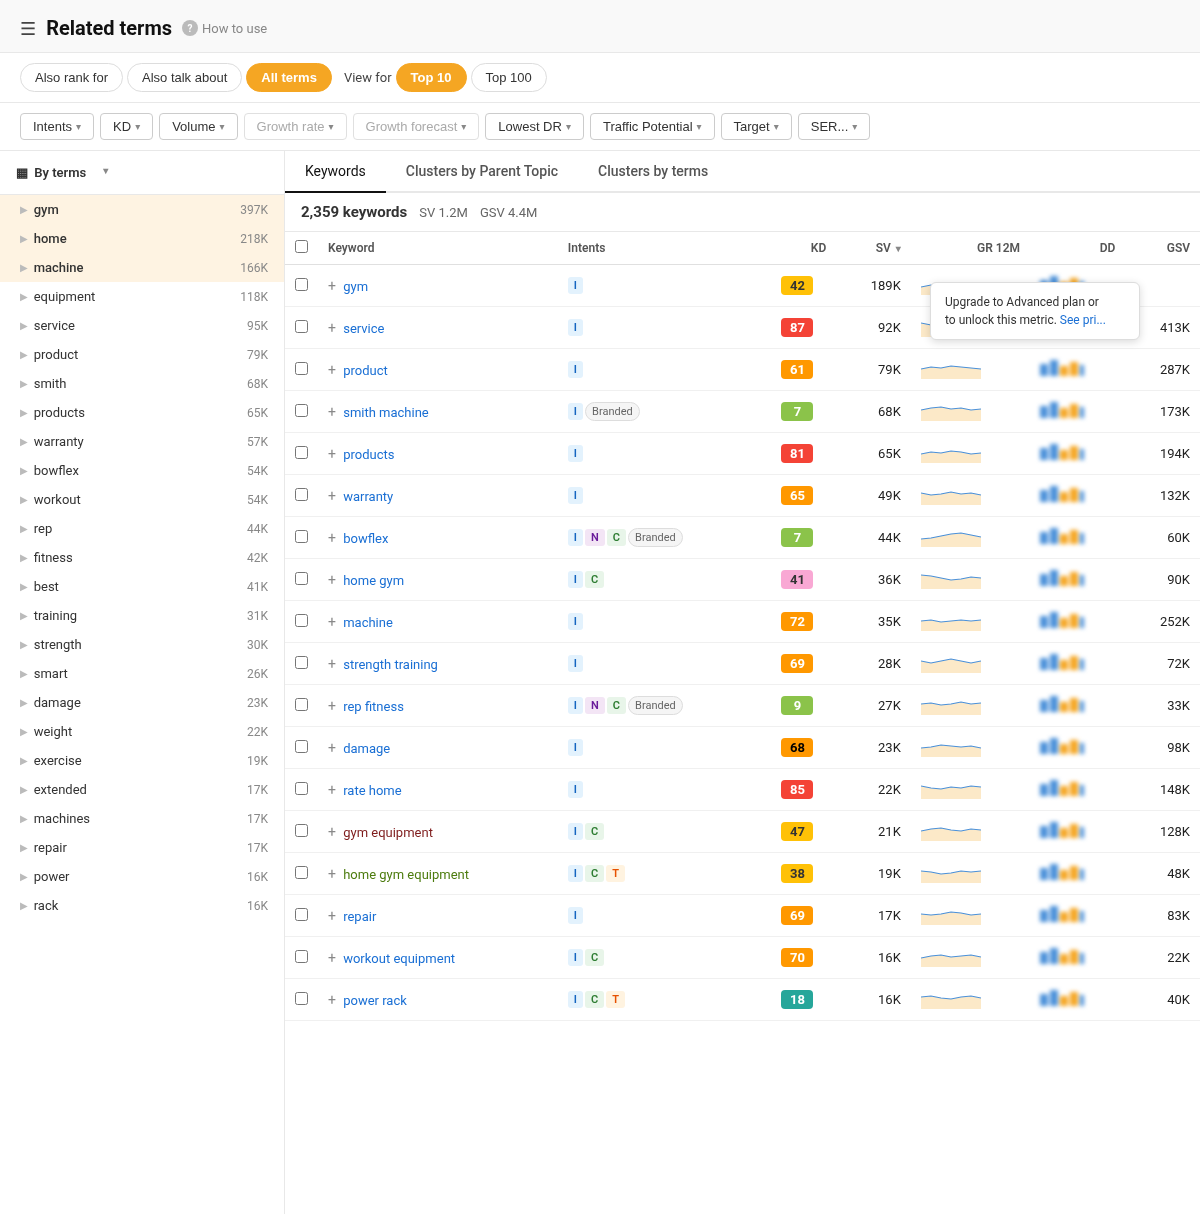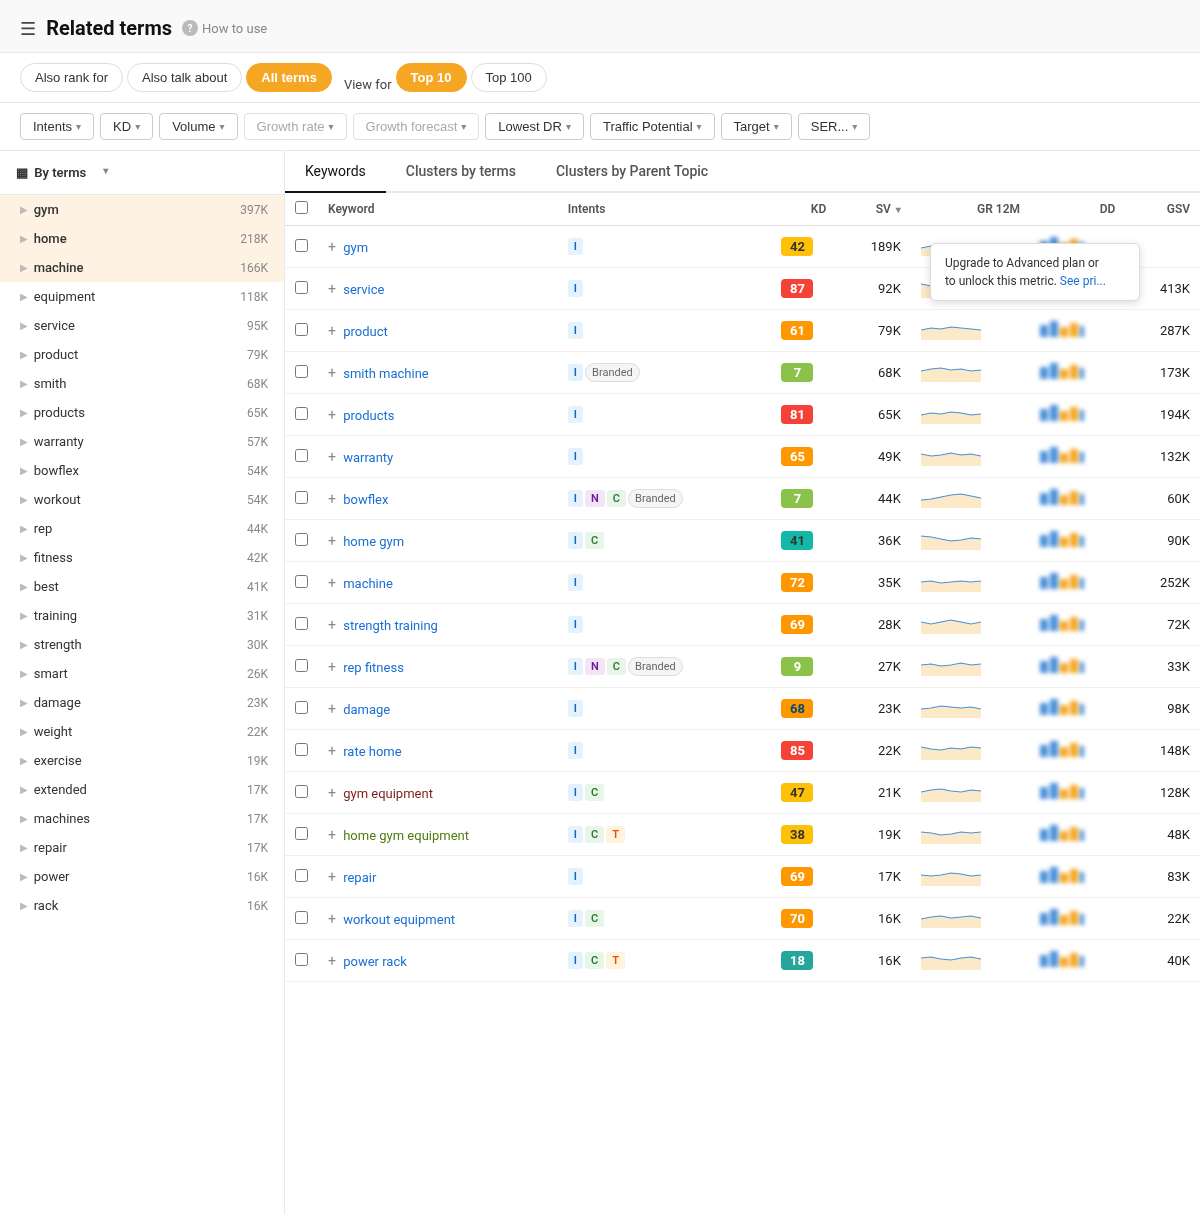--- a/index.html
+++ b/index.html
@@ -4,21 +4,21 @@
   <style>
     * { box-sizing: border-box; margin: 0; padding: 0; }
     body { font-family: -apple-system, BlinkMacSystemFont, 'Segoe UI', Roboto, sans-serif; font-size: 13px; background: #fff; color: #222; width: 1200px; }
 
     .header { display: flex; align-items: center; gap: 10px; padding: 16px 20px 12px; border-bottom: 1px solid #e8e8e8; background: #f9f9f9; }
     .menu-icon { font-size: 18px; cursor: pointer; color: #444; }
     .page-title { font-size: 20px; font-weight: 700; color: #111; }
     .help-link { display: flex; align-items: center; gap: 4px; color: #888; font-size: 13px; cursor: pointer; }
     .help-icon { width: 16px; height: 16px; border-radius: 50%; background: #bbb; color: #fff; display: inline-flex; align-items: center; justify-content: center; font-size: 10px; font-weight: bold; }
 
-    .tabs-row { display: flex; align-items: flex-end; gap: 0; padding: 10px 20px; border-bottom: 1px solid #e8e8e8; background: #fff; }
+    .tabs-row { display: flex; align-items: center; gap: 0; padding: 10px 20px; border-bottom: 1px solid #e8e8e8; background: #fff; }
     .tab-btn { padding: 6px 14px; border: 1px solid #ddd; border-radius: 20px; cursor: pointer; font-size: 13px; color: #333; background: #fff; margin-right: 4px; }
     .tab-btn.active { background: #f5a623; border-color: #f5a623; color: #fff; font-weight: 600; }
     .view-for-label { margin-left: 8px; margin-right: 4px; color: #444; font-size: 13px; }
 
     .filters-row { display: flex; align-items: center; gap: 6px; padding: 10px 20px; border-bottom: 1px solid #e8e8e8; background: #fff; overflow: hidden; }
     .filter-btn { display: flex; align-items: center; gap: 4px; padding: 5px 12px; border: 1px solid #ccc; border-radius: 4px; cursor: pointer; font-size: 13px; color: #333; background: #fff; white-space: nowrap; }
     .filter-btn.disabled { color: #aaa; border-color: #e0e0e0; }
     .chevron { font-size: 10px; color: #888; }
 
     .content-area { display: flex; height: calc(1223px - 160px); }
@@ -267,24 +267,29 @@
     <span class="item-label">rack</span>
     <span class="item-count">16K</span>
   </div>
         </div>
     </div>
 
     <div class="main-content">
 
       <div class="sub-tabs">
         <div class="sub-tab active">Keywords</div>
+        <div class="sub-tab">Clusters by Parent Topic</div>
         <div class="sub-tab">Clusters by terms</div>
-        <div class="sub-tab">Clusters by Parent Topic</div>
       </div>
 
+      <div class="table-header-row">
+        <span class="kw-count">2,359 keywords</span>
+        <span class="sv-info">SV 1.2M</span>
+        <span class="sv-info">GSV 4.4M</span>
+      </div>
 
       <div class="table-container">
         <div class="relative-wrap">
           <table>
             <thead>
               <tr>
                 <th class="checkbox-col">
                   <input type="checkbox" style="">
                 </th>
                 <th>
@@ -511,21 +516,21 @@
                 <tr>
     <td class="checkbox-col">
       <input type="checkbox" style="">
     </td>
     <td>
       <span class="plus-icon">+</span>
       <span class="keyword-cell" style="color:#1a6fd4;cursor:pointer">home gym</span>
     </td>
     <td><span class="intent-badge" style="background:#e3f2fd;color:#1565c0">I</span><span class="intent-badge" style="background:#e8f5e9;color:#2e7d32">C</span></td>
     <td class="center">
-      <span class="kd-badge" style="background:#14b8a6;color:#333">41</span>
+      <span class="kd-badge" style="background:#f9a8d4;color:#333">41</span>
     </td>
     <td class="right">36K</td>
     <td><svg width="60" height="22" viewBox="0 0 60 22">
     <path d="M0,8 L10,9 L20,11 L30,13 L40,12 L50,10 L60,11 L60,22 L0,22 Z" fill="rgba(245,166,35,0.25)" stroke="none"></path>
     <path d="M0,8 L10,9 L20,11 L30,13 L40,12 L50,10 L60,11" fill="none" stroke="#4a90d9" stroke-width="1.2"></path>
   </svg></td>
     <td><svg width="44" height="16" viewBox="0 0 44 16" style="filter:blur(2px)">
     <rect x="0" y="4" width="8" height="12" fill="#4a90d9"></rect>
     <rect x="10" y="0" width="8" height="16" fill="#4a90d9"></rect>
     <rect x="20" y="6" width="8" height="10" fill="#f5a623"></rect>
@@ -623,21 +628,21 @@
                 <tr>
     <td class="checkbox-col">
       <input type="checkbox" style="">
     </td>
     <td>
       <span class="plus-icon">+</span>
       <span class="keyword-cell" style="color:#1a6fd4;cursor:pointer">damage</span>
     </td>
     <td><span class="intent-badge" style="background:#e3f2fd;color:#1565c0">I</span></td>
     <td class="center">
-      <span class="kd-badge" style="background:#ff9800;color:#0c4a6e">68</span>
+      <span class="kd-badge" style="background:#ff9800;color:#000000">68</span>
     </td>
     <td class="right">23K</td>
     <td><svg width="60" height="22" viewBox="0 0 60 22">
     <path d="M0,13 L10,12 L20,10 L30,11 L40,12 L50,11 L60,13 L60,22 L0,22 Z" fill="rgba(245,166,35,0.25)" stroke="none"></path>
     <path d="M0,13 L10,12 L20,10 L30,11 L40,12 L50,11 L60,13" fill="none" stroke="#4a90d9" stroke-width="1.2"></path>
   </svg></td>
     <td><svg width="44" height="16" viewBox="0 0 44 16" style="filter:blur(2px)">
     <rect x="0" y="4" width="8" height="12" fill="#4a90d9"></rect>
     <rect x="10" y="0" width="8" height="16" fill="#4a90d9"></rect>
     <rect x="20" y="6" width="8" height="10" fill="#f5a623"></rect>

